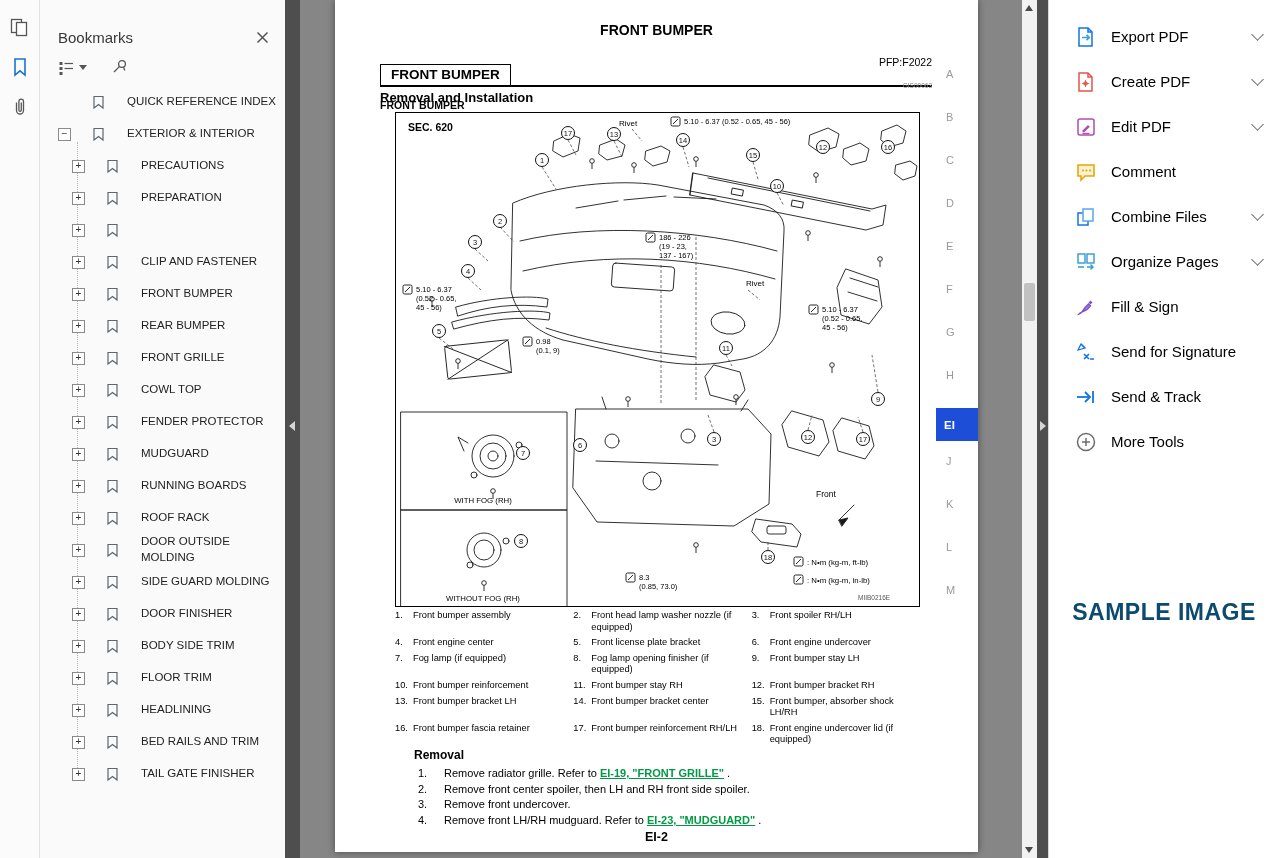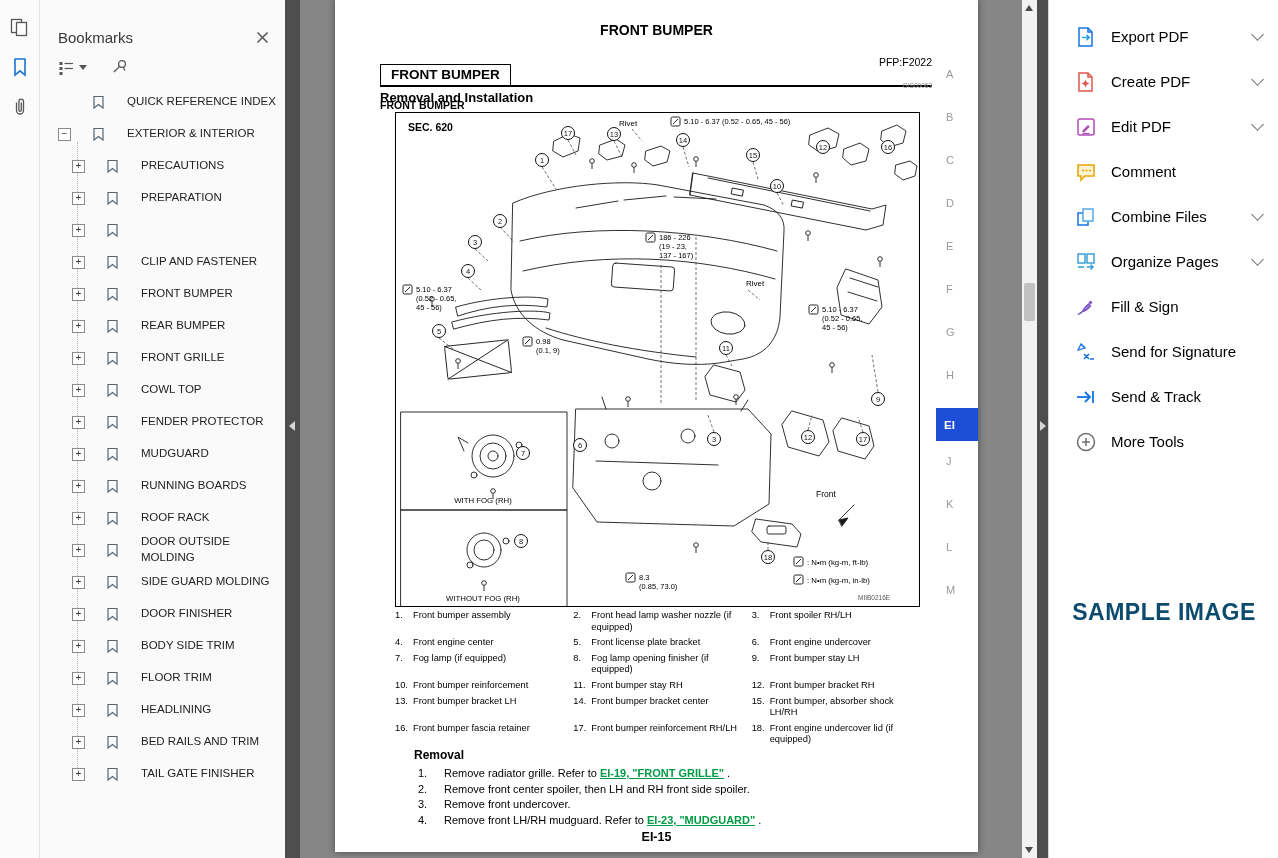--- a/index.html
+++ b/index.html
@@ -661,21 +661,21 @@
             <span class="num">3.</span>
             <span class="txt">Remove front undercover.</span>
           </div>
           <div class="step">
             <span class="num">4.</span>
             <span class="txt">Remove front LH/RH mudguard. Refer to <a class="link">EI-23, "MUDGUARD"</a> .</span>
           </div>
         </div>
     </div>
 
-    <div class="pg-footer">EI-15</div>
+    <div class="pg-footer">EI-2</div>
 
     <div id="side-tabs">
         <div class="tab-letter" style="top: 68px;">A</div>
         <div class="tab-letter" style="top: 111px;">B</div>
         <div class="tab-letter" style="top: 154px;">C</div>
         <div class="tab-letter" style="top: 197px;">D</div>
         <div class="tab-letter" style="top: 240px;">E</div>
         <div class="tab-letter" style="top: 283px;">F</div>
         <div class="tab-letter" style="top: 326px;">G</div>
         <div class="tab-letter" style="top: 369px;">H</div>

